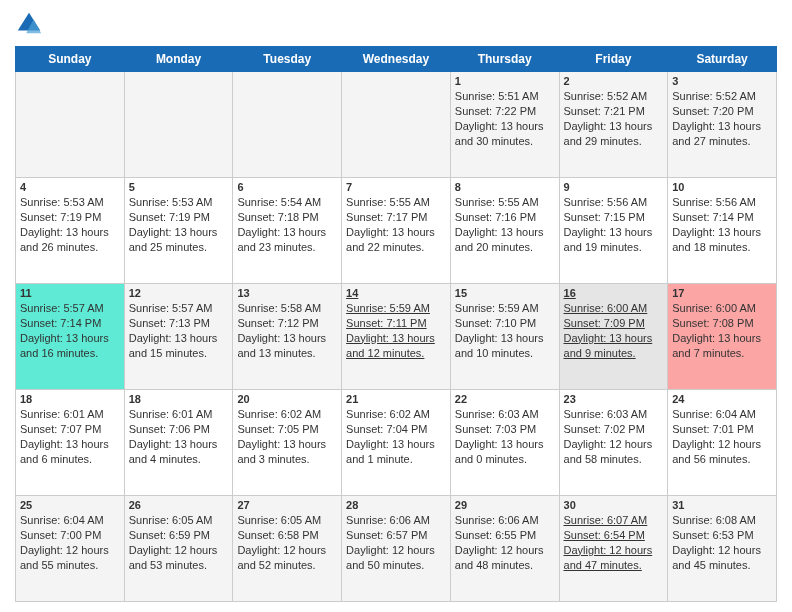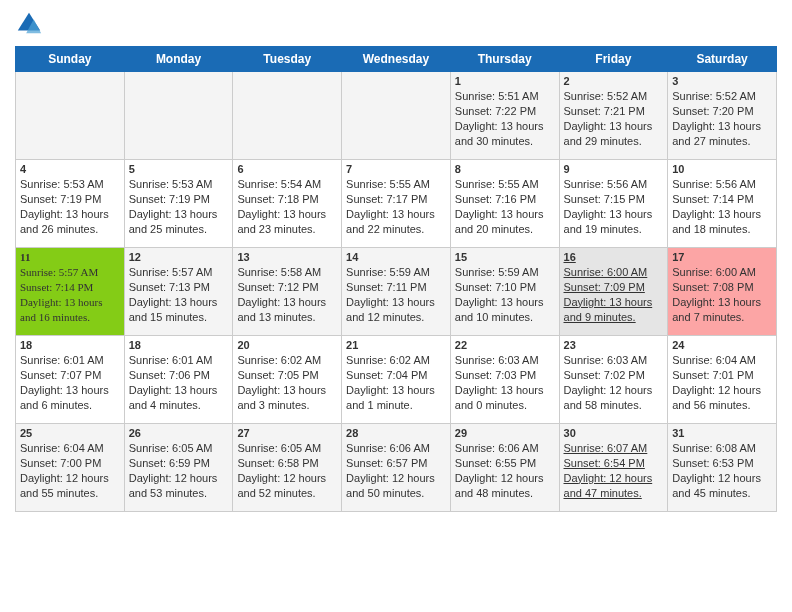--- a/index.html
+++ b/index.html
@@ -5,21 +5,21 @@
     * { box-sizing: border-box; margin: 0; padding: 0; }
     body {
       font-family: Arial, sans-serif;
       background: #fff;
       width: 792px;
       height: 612px;
       overflow: hidden;
     }
     .page {
       width: 792px;
-      height: 512px;
+      height: 612px;
       padding: 10px 15px;
       display: flex;
       flex-direction: column;
     }
     .header {
       display: flex;
       justify-content: space-between;
       align-items: flex-start;
       margin-bottom: 8px;
     }
@@ -198,42 +198,42 @@
           </td>
           <td style="background: rgb(255, 255, 255);">
             <span class="day-num">10</span>
             <div class="day-info" style="white-space: pre-line;">Sunrise: 5:56 AM
 Sunset: 7:14 PM
 Daylight: 13 hours
 and 18 minutes.</div>
           </td>
         </tr>
         <tr>
-          <td style="background: #84cc16; font-family: Liberation Serif, serif;">
+          <td style="background: #5eead4;">
             <span class="day-num">11</span>
             <div class="day-info" style="white-space: pre-line;">Sunrise: 5:57 AM
 Sunset: 7:14 PM
 Daylight: 13 hours
 and 16 minutes.</div>
           </td>
           <td style="background: rgb(244, 244, 244);">
             <span class="day-num">12</span>
             <div class="day-info" style="white-space: pre-line;">Sunrise: 5:57 AM
 Sunset: 7:13 PM
 Daylight: 13 hours
 and 15 minutes.</div>
           </td>
           <td style="background: rgb(244, 244, 244);">
             <span class="day-num">13</span>
             <div class="day-info" style="white-space: pre-line;">Sunrise: 5:58 AM
 Sunset: 7:12 PM
 Daylight: 13 hours
 and 13 minutes.</div>
           </td>
-          <td style="background: rgb(244, 244, 244);">
+          <td style="background: rgb(244, 244, 244); text-decoration: underline;">
             <span class="day-num">14</span>
             <div class="day-info" style="white-space: pre-line;">Sunrise: 5:59 AM
 Sunset: 7:11 PM
 Daylight: 13 hours
 and 12 minutes.</div>
           </td>
           <td style="background: rgb(244, 244, 244);">
             <span class="day-num">15</span>
             <div class="day-info" style="white-space: pre-line;">Sunrise: 5:59 AM
 Sunset: 7:10 PM

